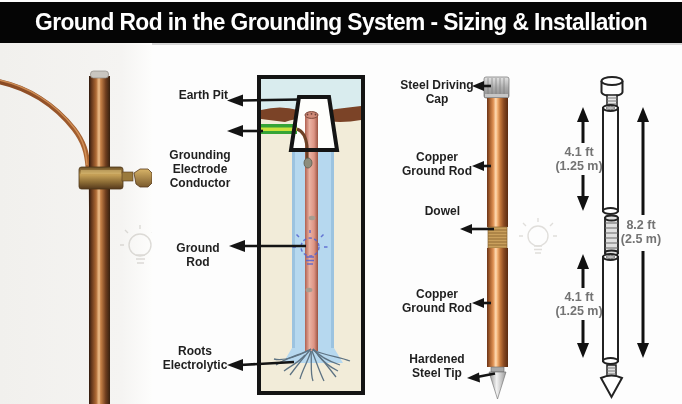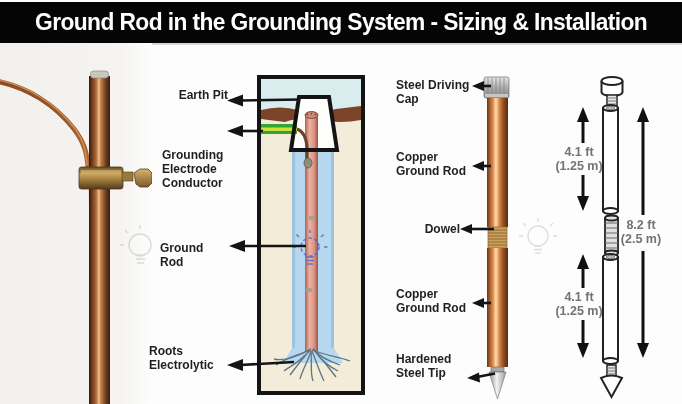--- a/index.html
+++ b/index.html
@@ -13,21 +13,21 @@
     background:#050505;border-bottom:2px solid #d8d8d8;
     display:flex;align-items:center;justify-content:center;
   }
   .title-bar h1{
     margin:0;color:#ffffff;font-size:23px;font-weight:700;
     letter-spacing:-0.6px;white-space:nowrap;transform:scaleX(0.99);
   }
   
   .lbl{
     position:absolute;font-weight:700;font-size:12px;line-height:14px;
-    color:#1f1f1f;text-align:left;
+    color:#1f1f1f;text-align:center;
   }
   .lbl span{display:block;white-space:nowrap;}
   .lbl.right{text-align:right;}
   .measure{
     position:absolute;font-weight:700;font-size:12.5px;line-height:14px;
     color:#737373;text-align:center;
   }
   .measure span{display:block;white-space:nowrap;}
   svg{position:absolute;display:block;}
 </style>
@@ -264,21 +264,21 @@
   </svg>
 
   <div class="lbl" style="left:396px;top:78px;width:82px;">
     <span>Steel Driving</span>
     <span>Cap</span>
   </div>
   <div class="lbl" style="left:396px;top:150px;width:82px;">
     <span>Copper</span>
     <span>Ground Rod</span>
   </div>
-  <div class="lbl right" style="left:396px;top:222px;width:64px;">
+  <div class="lbl right" style="left:396px;top:204px;width:64px;">
     <span>Dowel</span>
   </div>
   <div class="lbl" style="left:396px;top:287px;width:82px;">
     <span>Copper</span>
     <span>Ground Rod</span>
   </div>
   <div class="lbl" style="left:396px;top:352px;width:82px;">
     <span>Hardened</span>
     <span>Steel Tip</span>
   </div>

